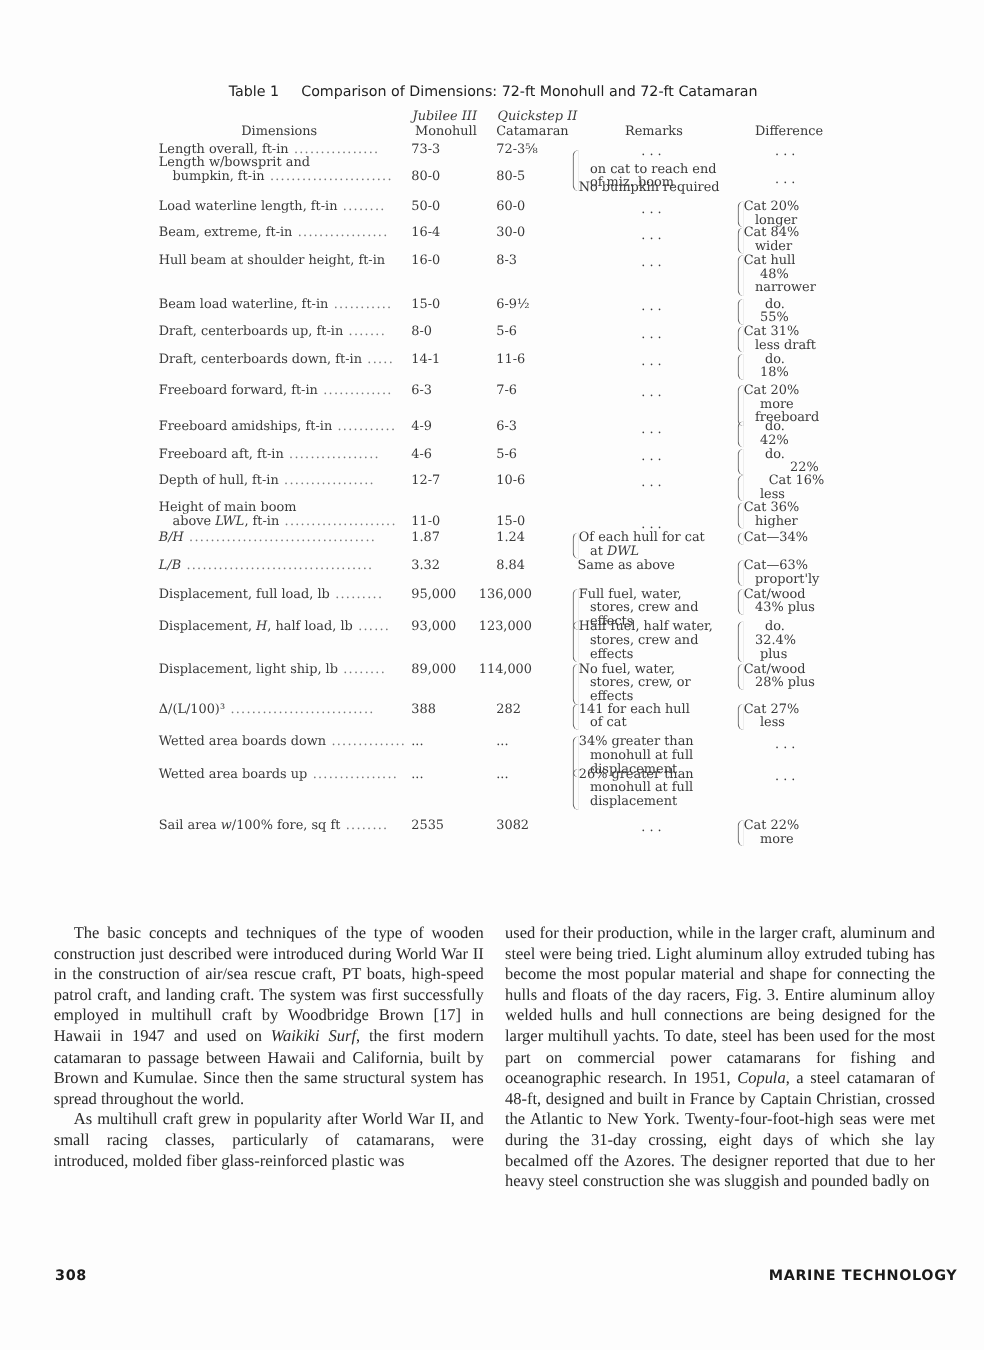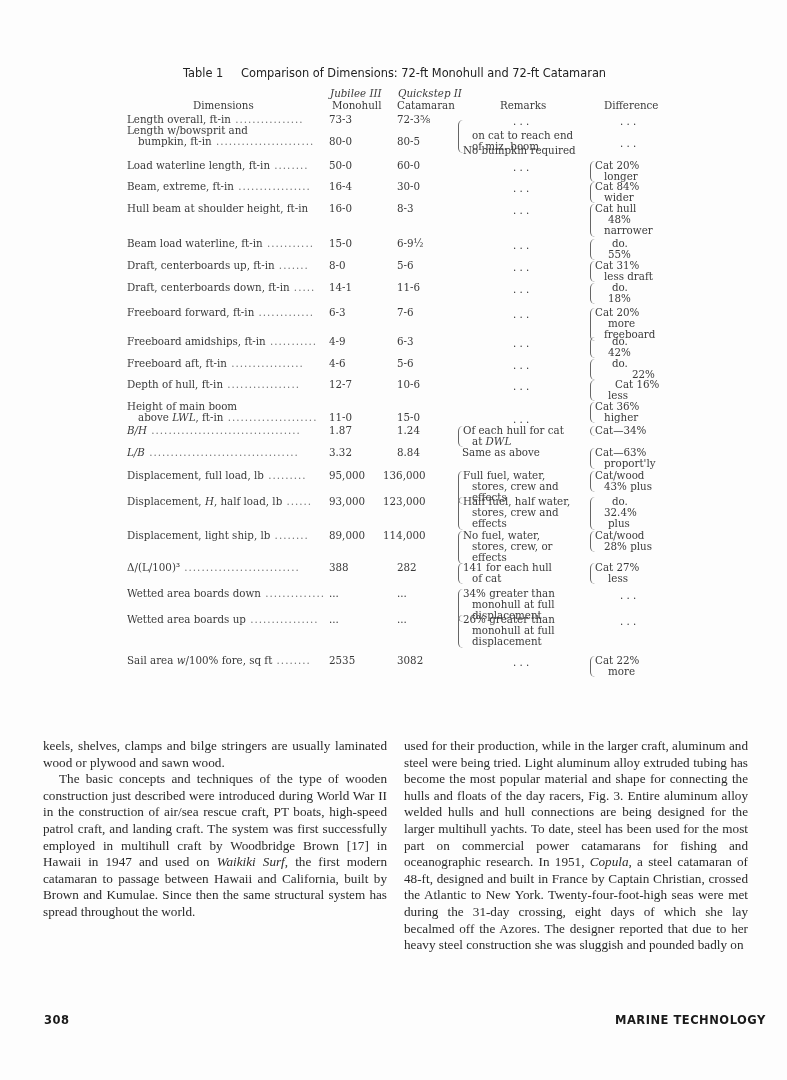--- a/index.html
+++ b/index.html
@@ -249,22 +249,22 @@
       <div class="abs tbl " style="left: 329px; top: 655px;">2535</div>
       <div class="abs tbl " style="left: 397px; top: 655px;">3082</div>
       <div class="abs tbl " style="left: 513px; top: 657px;">. . .</div>
       <div class="brace" style="left: 590px; top: 656px; height: 21.4px; width: 4px;"></div>
       <div class="abs tbl " style="left: 595px; top: 655px;">Cat 22%</div>
       <div class="abs tbl " style="left: 608px; top: 666.2px;">more</div>
     </div>
   </div>
 
 <div class="body-col" style="left:43px;top:738px;width:344px;">
-  <p>keels, shelves, clamps and bilge stringers are usually laminated wood or plywood and sawn wood.</p>
   <p class="ind" id="lp2">The basic concepts and techniques of the type of wooden construction just described were introduced during World War II in the construction of air/sea rescue craft, PT boats, high-speed patrol craft, and landing craft. The system was first successfully employed in multihull craft by Woodbridge Brown [17] in Hawaii in 1947 and used on <i>Waikiki Surf</i>, the first modern catamaran to passage between Hawaii and California, built by Brown and Kumulae. Since then the same structural system has spread throughout the world.</p>
+  <p class="ind">As multihull craft grew in popularity after World War II, and small racing classes, particularly of catamarans, were introduced, molded fiber glass-reinforced plastic was</p>
 </div>
 
 <div class="body-col" style="left:404px;top:738px;width:344px;">
   <p id="rp1">used for their production, while in the larger craft, aluminum and steel were being tried. Light aluminum alloy extruded tubing has become the most popular material and shape for connecting the hulls and floats of the day racers, Fig. 3. Entire aluminum alloy welded hulls and hull connections are being designed for the larger multihull yachts. To date, steel has been used for the most part on commercial power catamarans for fishing and oceanographic research. In 1951, <i>Copula</i>, a steel catamaran of 48-ft, designed and built in France by Captain Christian, crossed the Atlantic to New York. Twenty-four-foot-high seas were met during the 31-day crossing, eight days of which she lay becalmed off the Azores. The designer reported that due to her heavy steel construction she was sluggish and pounded badly on</p>
 </div>
 
 <div class="abs footer" style="left:44px;top:1013px;">308</div>
 <div class="abs footer" style="left:615px;top:1013px;">MARINE TECHNOLOGY</div>
 
 </body></html>

